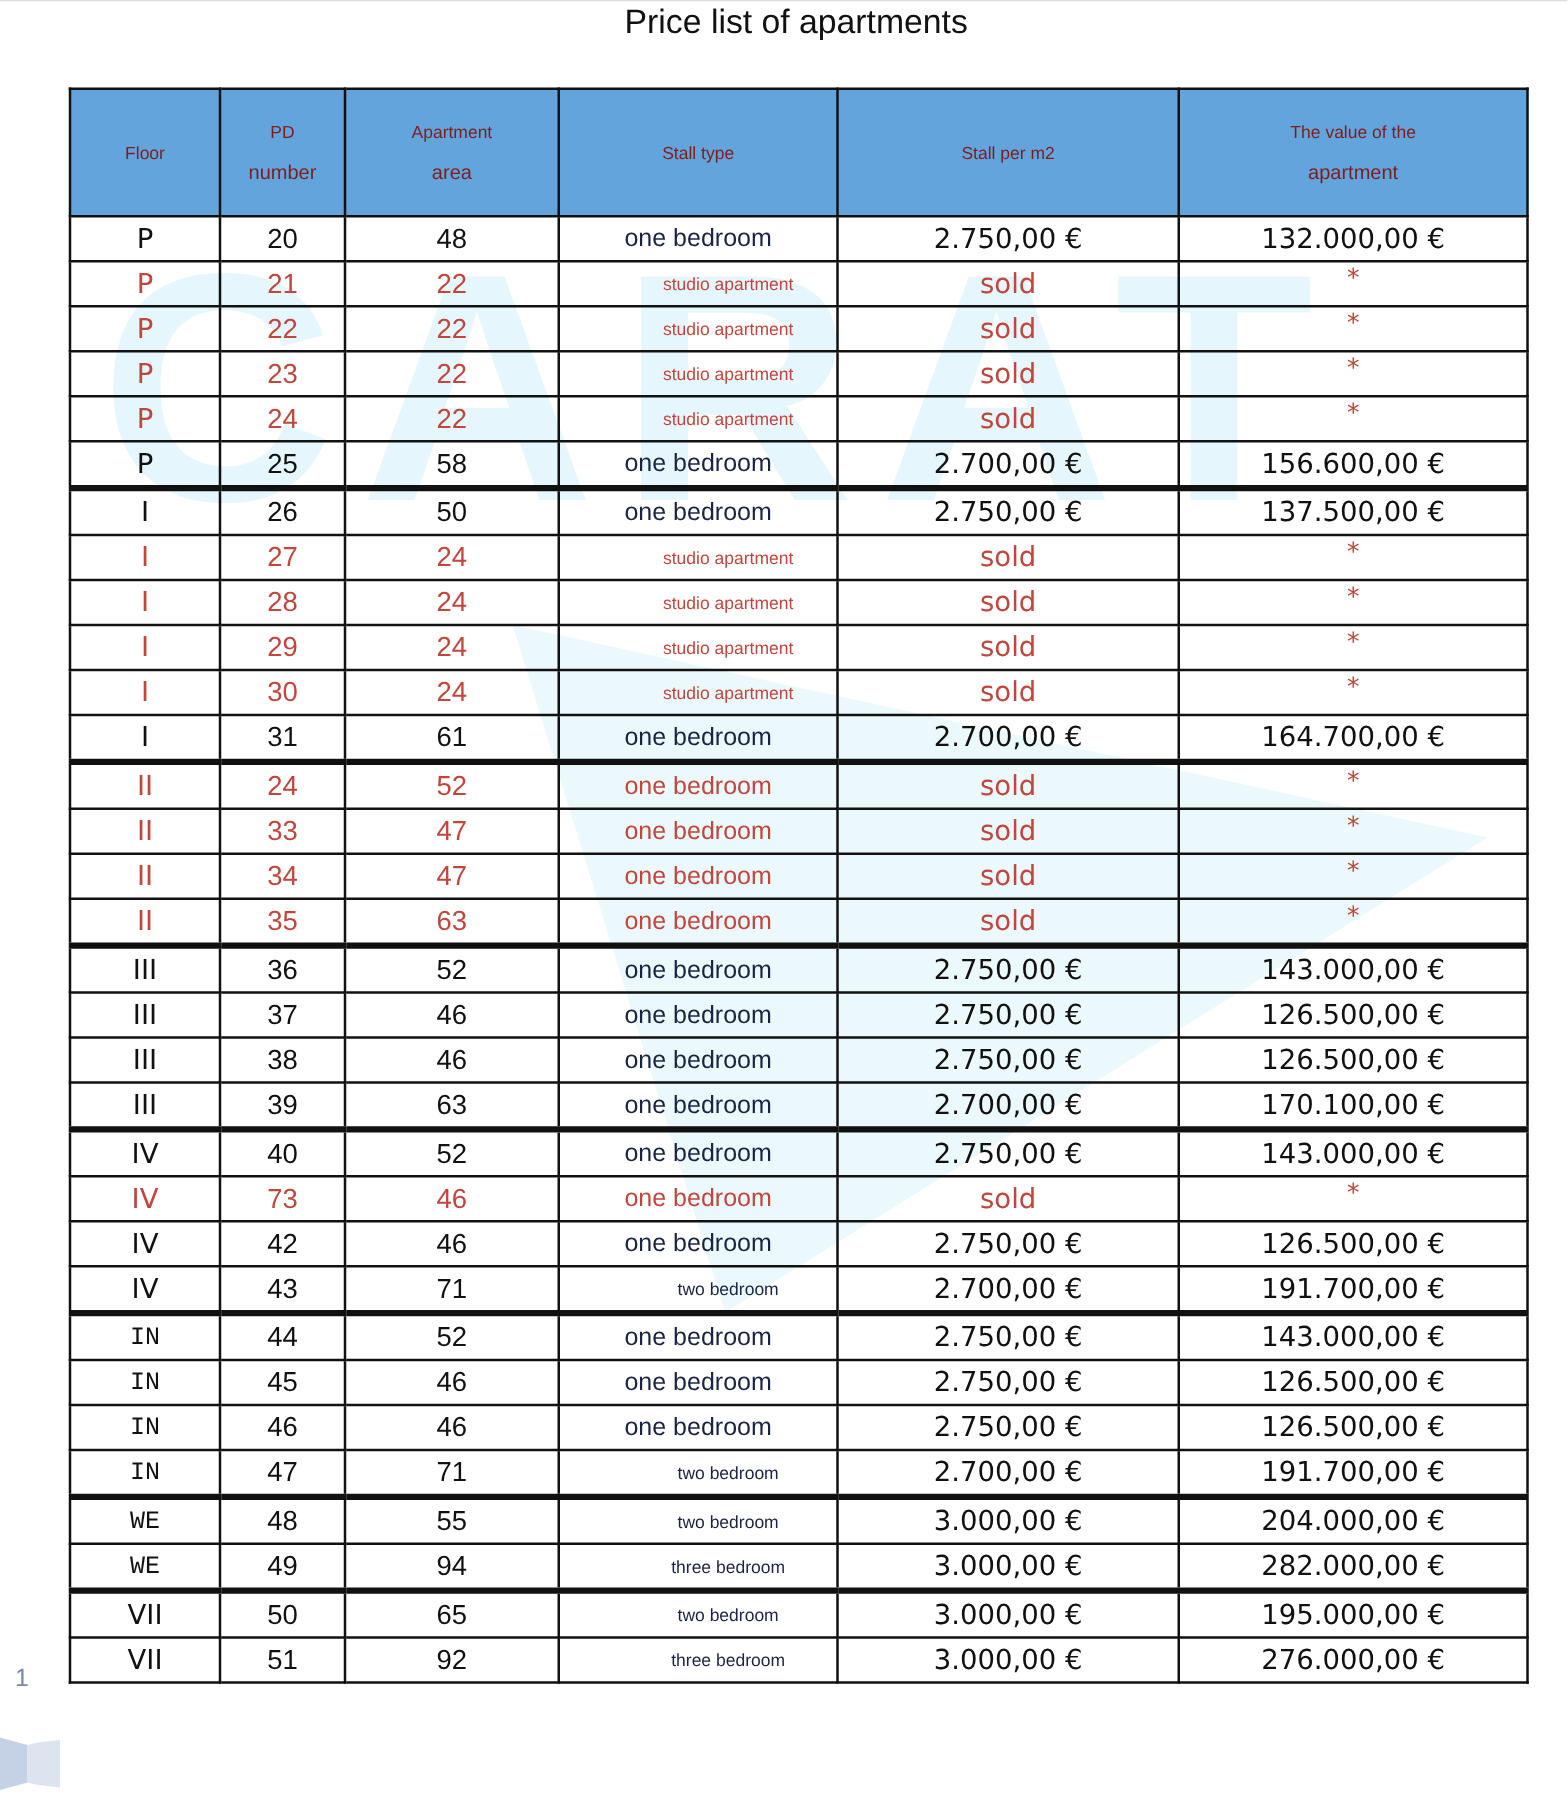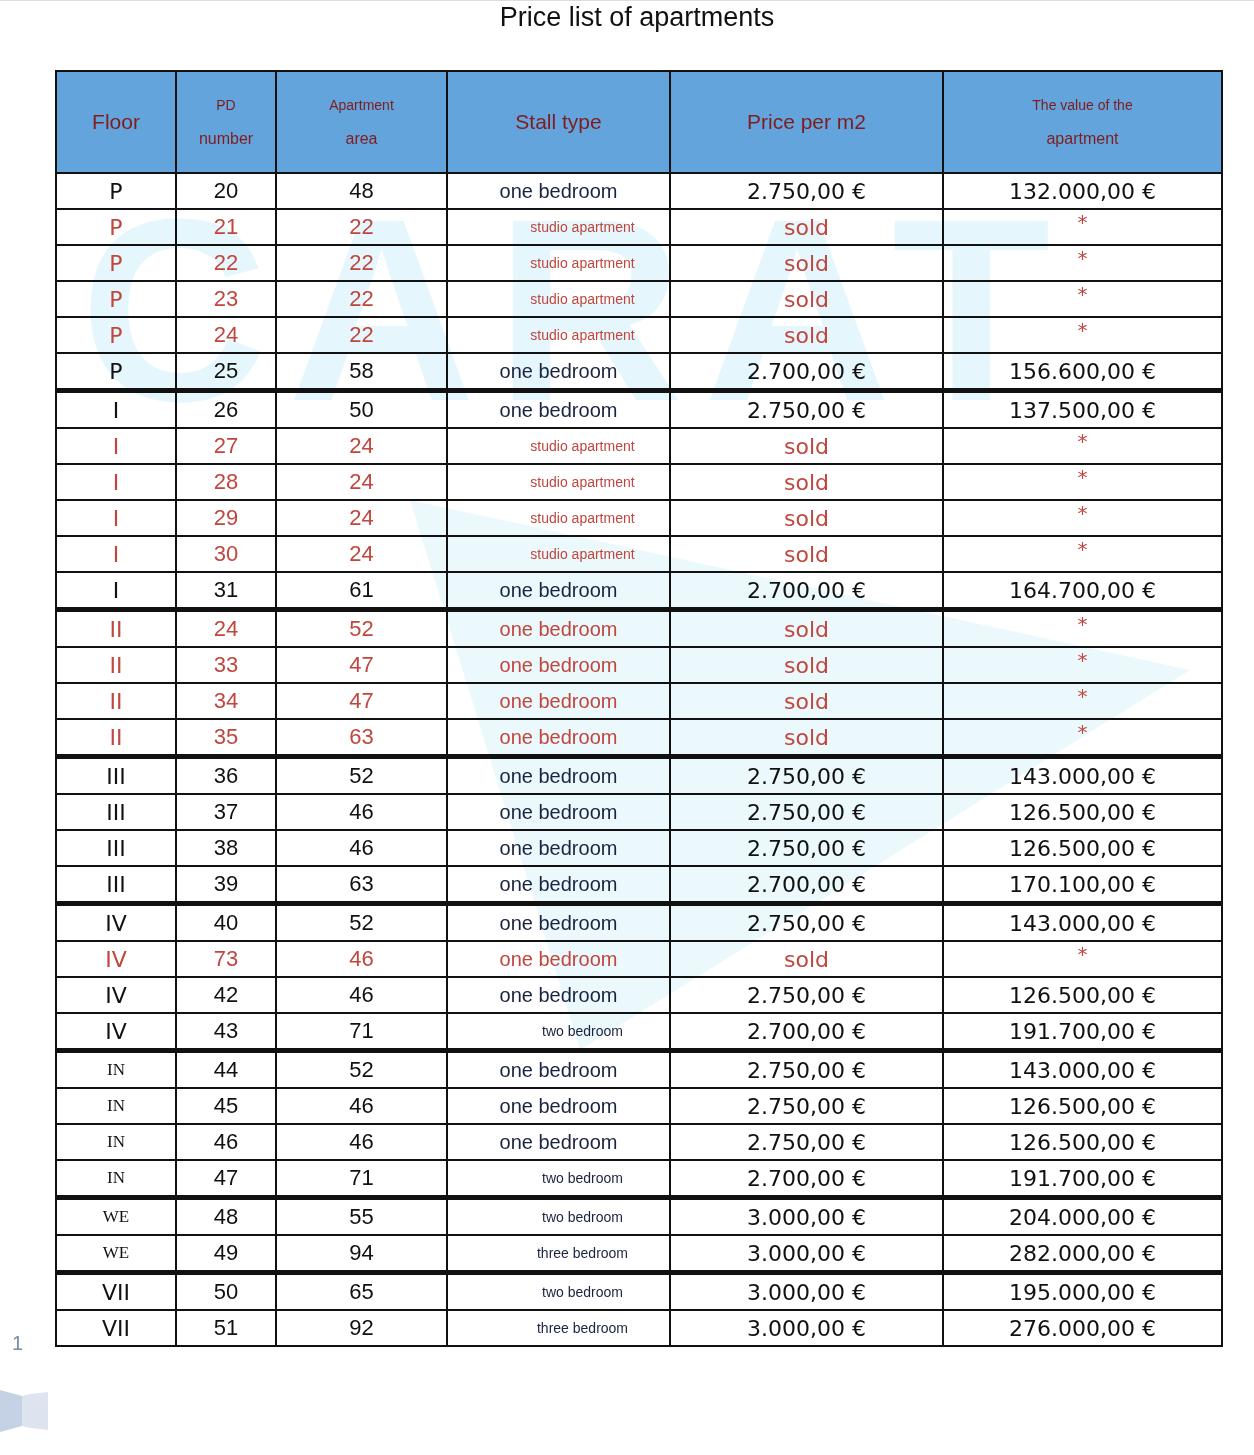--- a/index.html
+++ b/index.html
@@ -3,28 +3,28 @@
 <meta charset="utf-8">
 <style>
   html,body{margin:0;padding:0;background:#fff;}
   body{width:1254px;height:1455px;position:relative;overflow:hidden;font-family:"Liberation Sans",sans-serif;}
   .topline{position:absolute;left:0;top:0;width:1254px;height:1px;background:#ddd;}
   .title{position:absolute;left:0;width:1274px;top:2px;text-align:center;font-size:27px;color:#111;}
   .watermark{position:absolute;left:60px;top:200px;width:1160px;height:1000px;pointer-events:none;opacity:.5;}
   table{position:absolute;left:55px;top:70px;width:1166px;border-collapse:collapse;table-layout:fixed;}
   th,td{border:2px solid #111;text-align:center;padding:0;}
   th{background:#63a4dd;color:#7f1d1d;font-weight:normal;height:100px;}
-  th.big{font-size:21px;}
+  th.big{font-size:14px;}
   th .small{font-size:14px;line-height:34px;display:block;}
   th .tiny{font-size:16px;display:block;line-height:34px;}
   td{height:34px;font-size:22px;color:#111;font-family:"DejaVu Sans",sans-serif;}
   td.mono{font-family:"Liberation Sans",sans-serif;}
   td.type{font-size:20px;font-family:"Liberation Sans",sans-serif;color:#1a2340;text-align:center;}
   td.type.small{font-size:14px;padding-left:48px;}
-  td.floor-small{font-size:17px;font-family:Liberation Serif, serif;}
+  td.floor-small{font-size:20px;font-family:Liberation Mono, monospace;}
   tr.sold td{color:#c0463e;}
   tr.sold td.type{color:#c0463e;}
   tr.group-start td{border-top:5px solid #111;}
   td.star{font-size:20px;color:#c0463e;vertical-align:top;}
   .pagenum{position:absolute;left:12px;top:1332px;font-size:20px;color:#7a8ba8;}
   .pageicon{position:absolute;left:0;top:1388px;width:50px;height:46px;}
 </style>
 </head>
 <body>
 
@@ -50,21 +50,21 @@
       <th class="big">Floor</th>
       <th>
           <span class="small">PD</span>
           <span class="tiny">number</span>
         </th>
       <th>
           <span class="small">Apartment</span>
           <span class="tiny">area</span>
         </th>
       <th class="big">Stall type</th>
-      <th class="big">Price per m2</th>
+      <th class="big">Stall per m2</th>
       <th>
           <span class="small">The value of the</span>
           <span class="tiny">apartment</span>
         </th>
     </tr>
   </thead>
   <tbody id="tbody">
       <tr>
         <td>P</td>
         <td class="mono">20</td>

